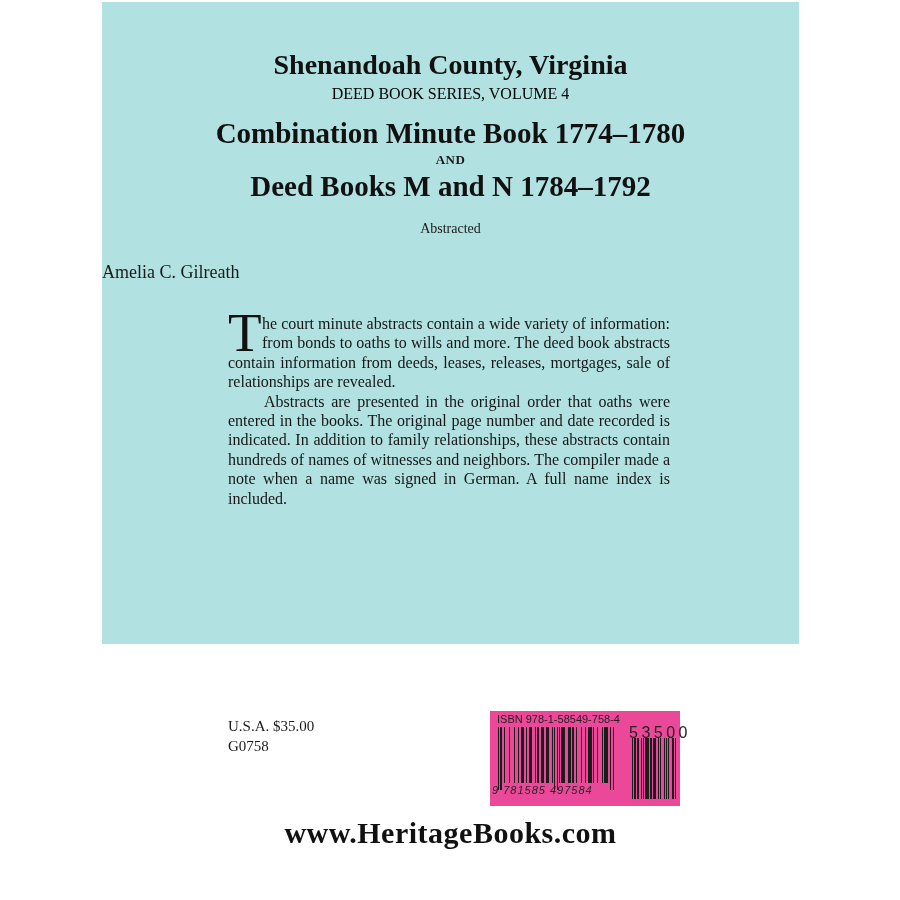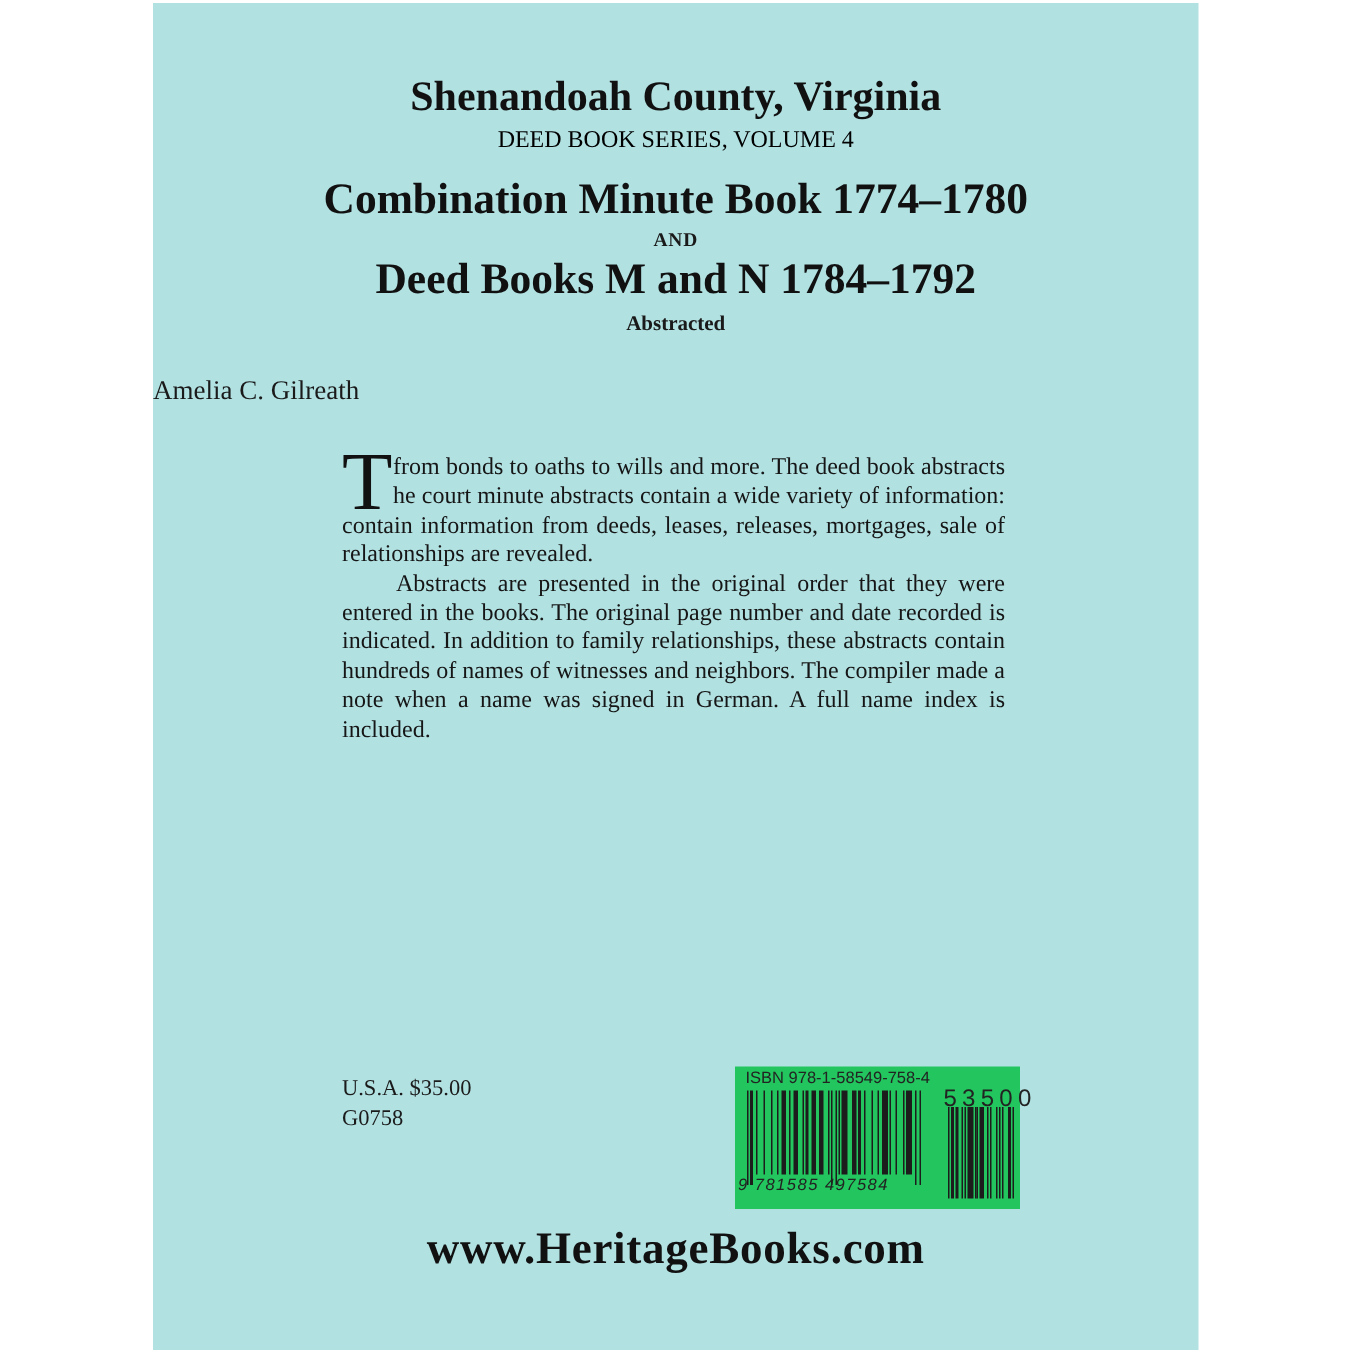--- a/index.html
+++ b/index.html
@@ -7,21 +7,21 @@
   body {
     background:#ffffff;
     font-family:"Liberation Serif", serif;
     color:#1a1a1a;
     position:relative;
     overflow:hidden;
   }
   .cover {
     position:absolute;
     left:102px; top:2px;
-    width:697px; height:898px;
+    width:697px; height:642px;
     background:#b2e1e2;
     padding-top:46px;
   }
   .series-title {
     text-align:center;
     font-size:28px; font-weight:700;
     line-height:34px;
     color:#111;
   }
   .series-subtitle {
@@ -40,23 +40,23 @@
   .t1 { margin-top:11px; }
   .conjunction {
     text-align:center;
     font-size:13px; font-weight:700;
     line-height:16px;
     margin-top:1px;
     letter-spacing:0.5px;
   }
   .title-note {
     text-align:center;
-    font-size:14px; font-weight:700;
+    font-size:14px; font-weight:400;
     line-height:17px;
-    margin-top:4px;
+    margin-top:16px;
   }
   .author {
     text-align:left;
     font-size:18px; font-weight:400;
     line-height:22px;
     margin-top:24px;
   }
   .description {
     position:relative;
     width:442px;
@@ -85,21 +85,21 @@
     position:absolute;
     left:126px; top:714px;
     font-size:15px;
     line-height:20px;
     color:#1b1b1b;
   }
   .barcode-box {
     position:absolute;
     left:388px; top:709px;
     width:190px; height:95px;
-    background:#22c55e;
+    background:#ec4899;
   }
   .isbn-label {
     position:absolute;
     left:7px; top:2px;
     font-family:"Liberation Sans", sans-serif;
     font-size:11px;
     letter-spacing:0px;
     color:#222;
     white-space:nowrap;
   }
@@ -161,27 +161,27 @@
 
   <div class="book-title">Deed Books M and N 1784–1792</div>
 
   <div class="title-note">Abstracted</div>
 
   <div class="author">Amelia C. Gilreath</div>
 
   <div class="description">
     <span class="dropcap">T</span>
     <div id="para1">
+        <div class="jline after-drop">he court minute abstracts contain a wide variety of information:</div>
         <div class="jline after-drop">from bonds to oaths to wills and more. The deed book abstracts</div>
-        <div class="jline after-drop">he court minute abstracts contain a wide variety of information:</div>
         <div class="jline">contain information from deeds, leases, releases, mortgages, sale of</div>
         <div class="jline last">relationships are revealed.</div>
       </div>
     <div id="para2">
-        <div class="jline indent">Abstracts are presented in the original order that they were</div>
+        <div class="jline indent">Abstracts are presented in the original order that oaths were</div>
         <div class="jline">entered in the books. The original page number and date recorded is</div>
         <div class="jline">indicated. In addition to family relationships, these abstracts contain</div>
         <div class="jline">hundreds of names of witnesses and neighbors. The compiler made a</div>
         <div class="jline">note when a name was signed in German. A full name index is</div>
         <div class="jline last">included.</div>
       </div>
   </div>
 
   <div class="price-block">
     <div>U.S.A.  $35.00</div>

